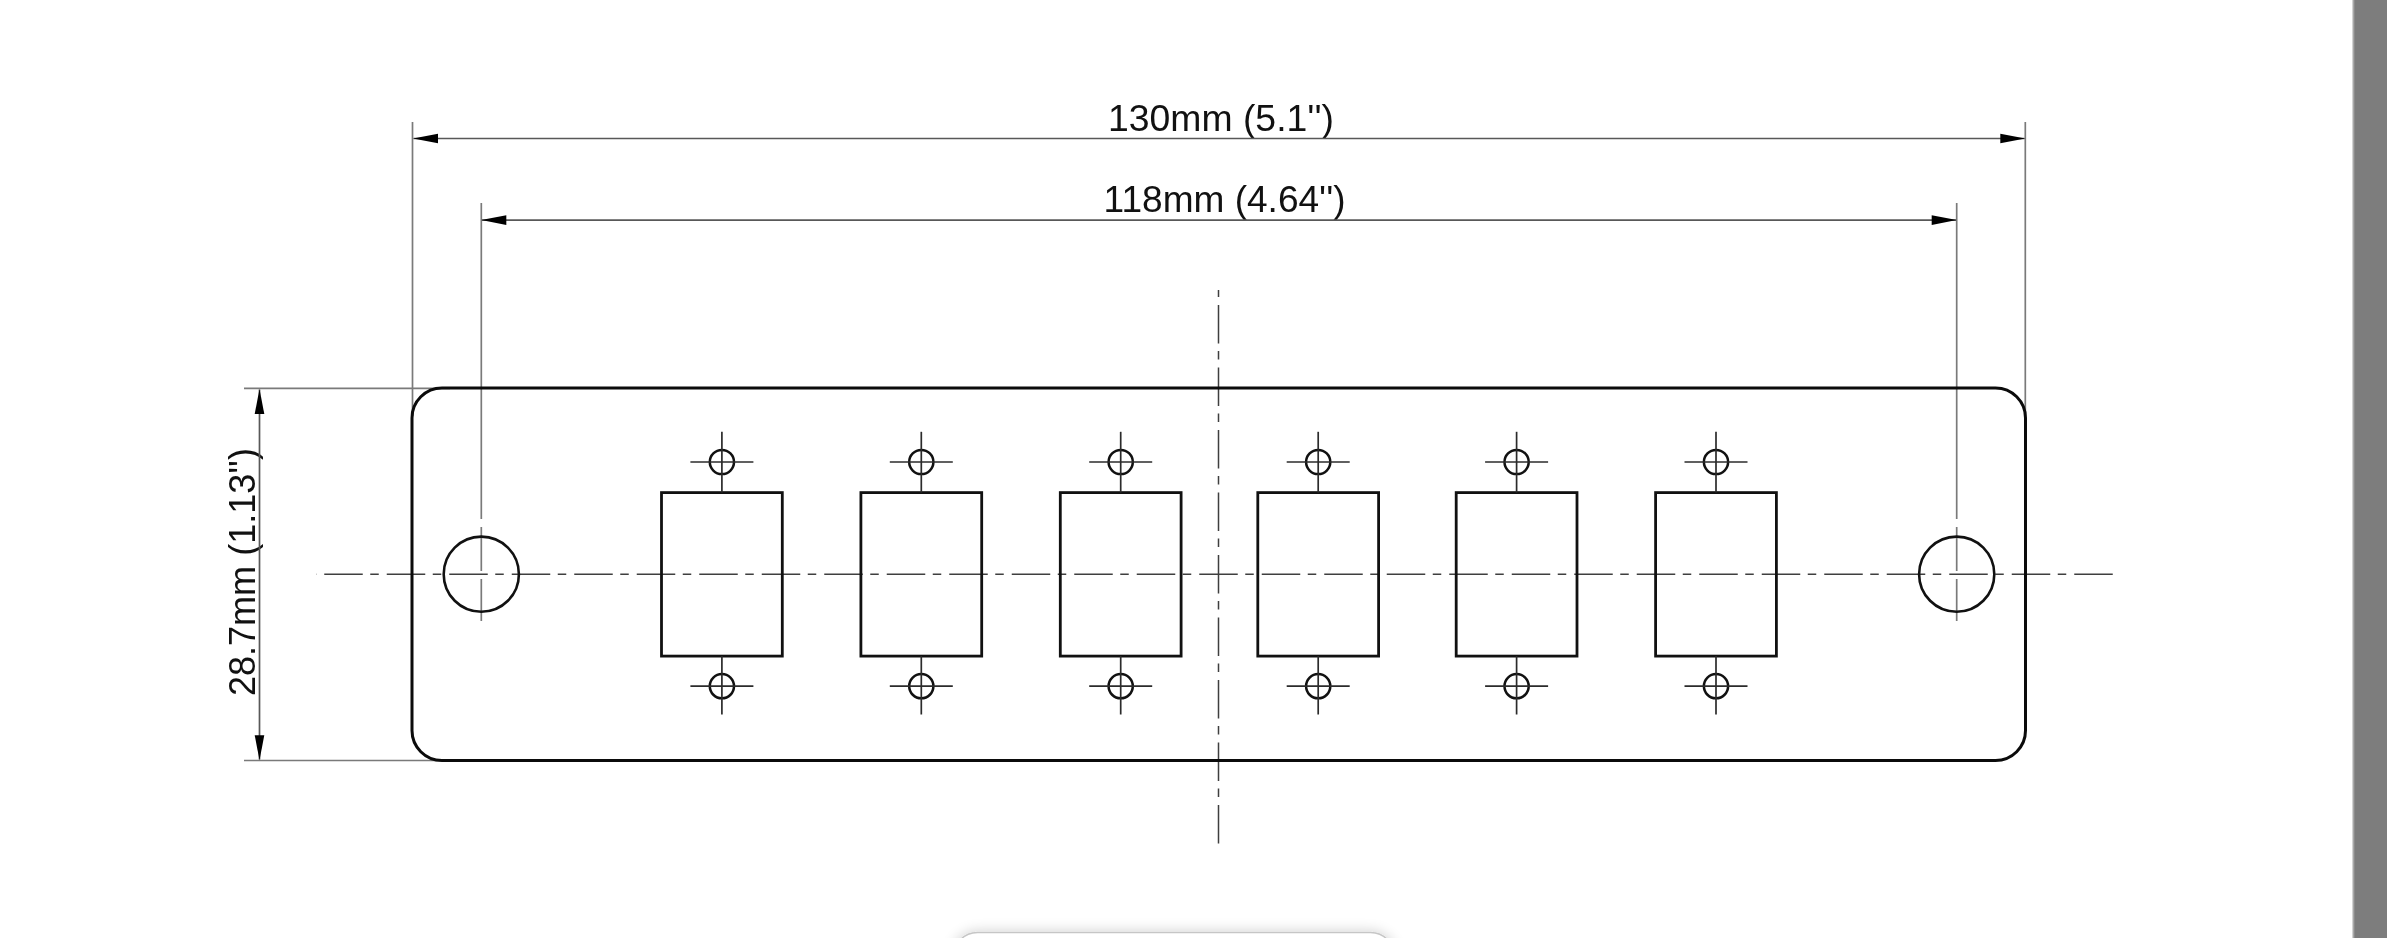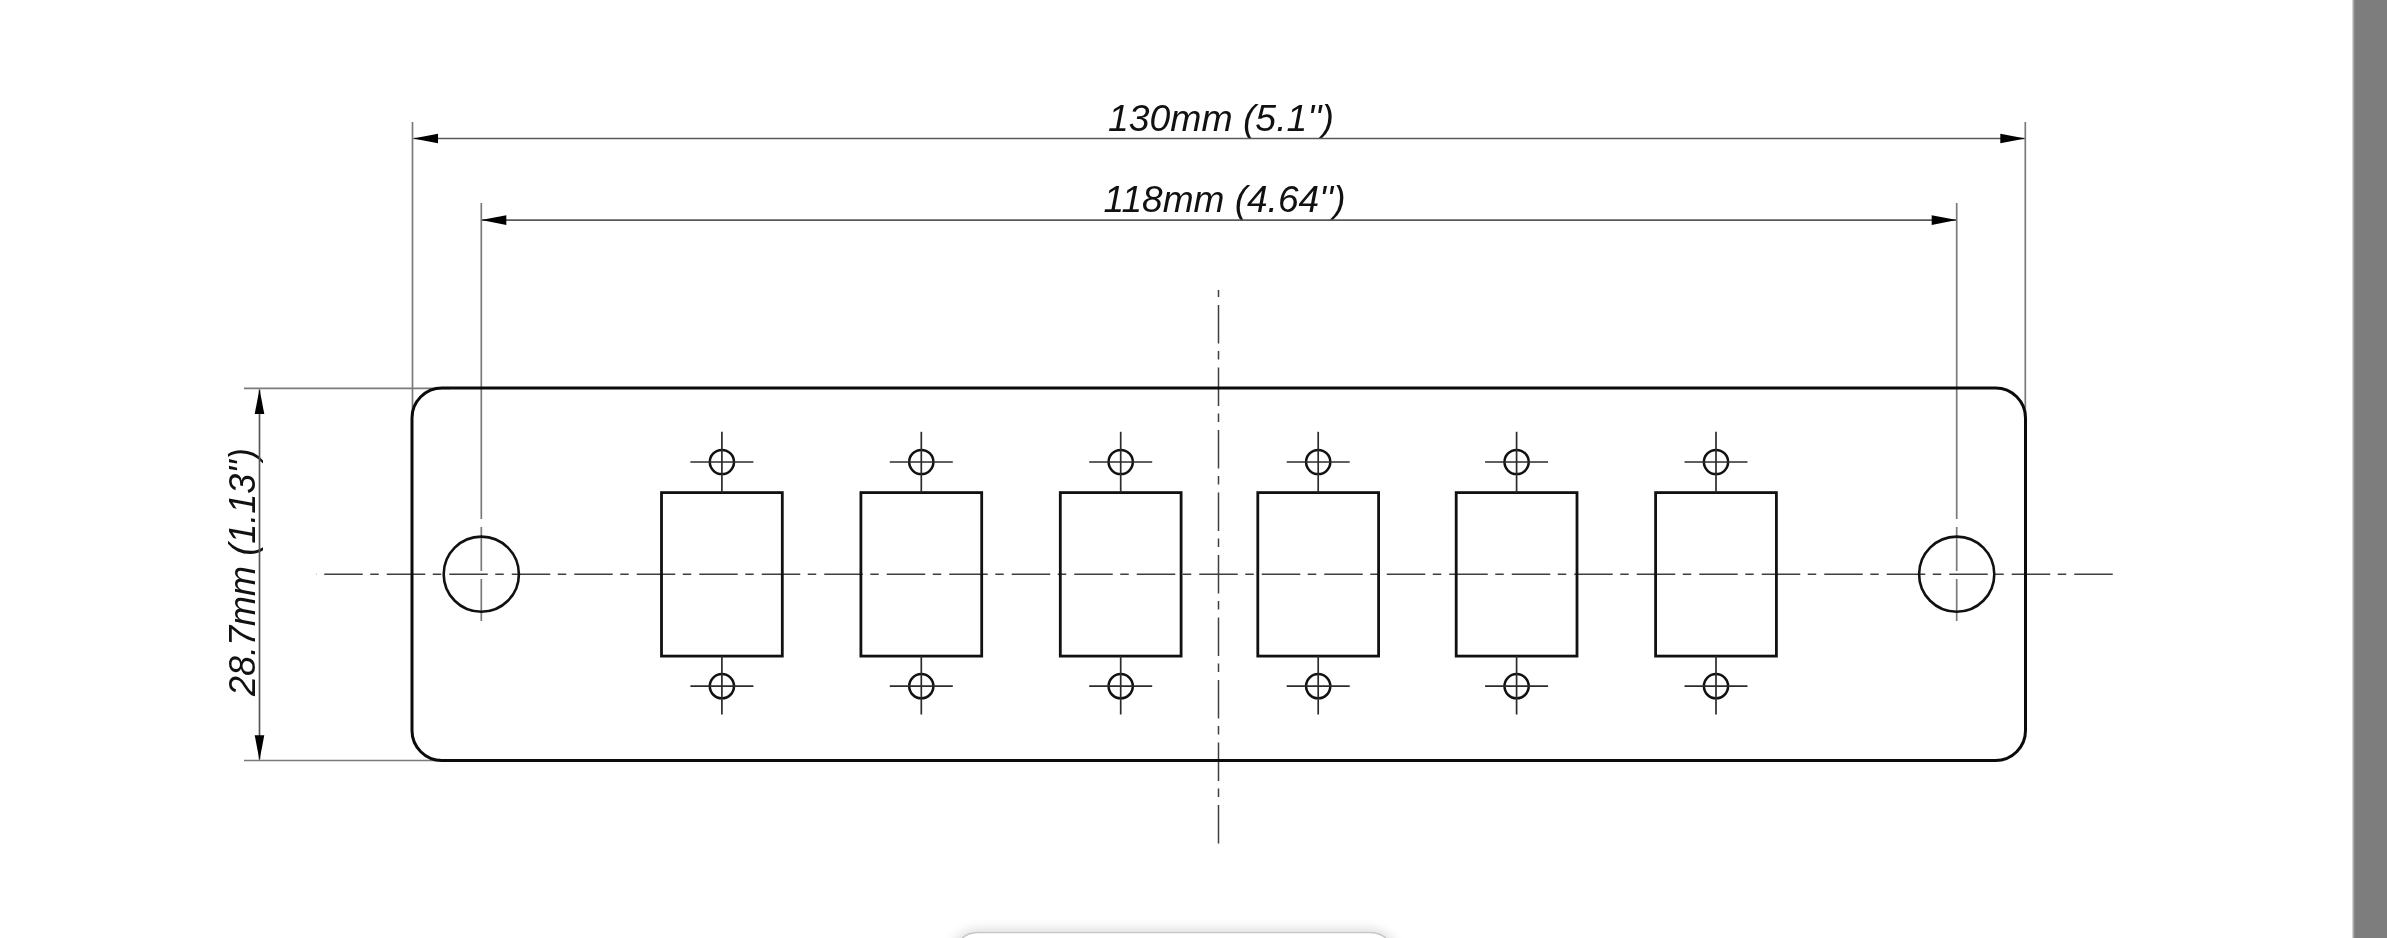--- a/index.html
+++ b/index.html
@@ -1,17 +1,17 @@
 <!DOCTYPE html>
 <html><head>
 <meta charset="utf-8">
 <style>
   html,body{margin:0;padding:0;background:#fff;}
   #page{position:relative;width:2387px;height:938px;overflow:hidden;background:#fff;
-        font-family:"Liberation Sans", sans-serif;font-style:italic;}
+        font-family:"Liberation Sans", sans-serif;}
   svg{display:block;}
 </style>
 </head>
 <body>
 <div id="page">
 <svg width="2387" height="938" viewBox="0 0 2387 938">
   <defs>
     <filter id="softshadow" x="-50%" y="-50%" width="200%" height="200%">
       <feGaussianBlur in="SourceAlpha" stdDeviation="7"></feGaussianBlur>
       <feComponentTransfer>

